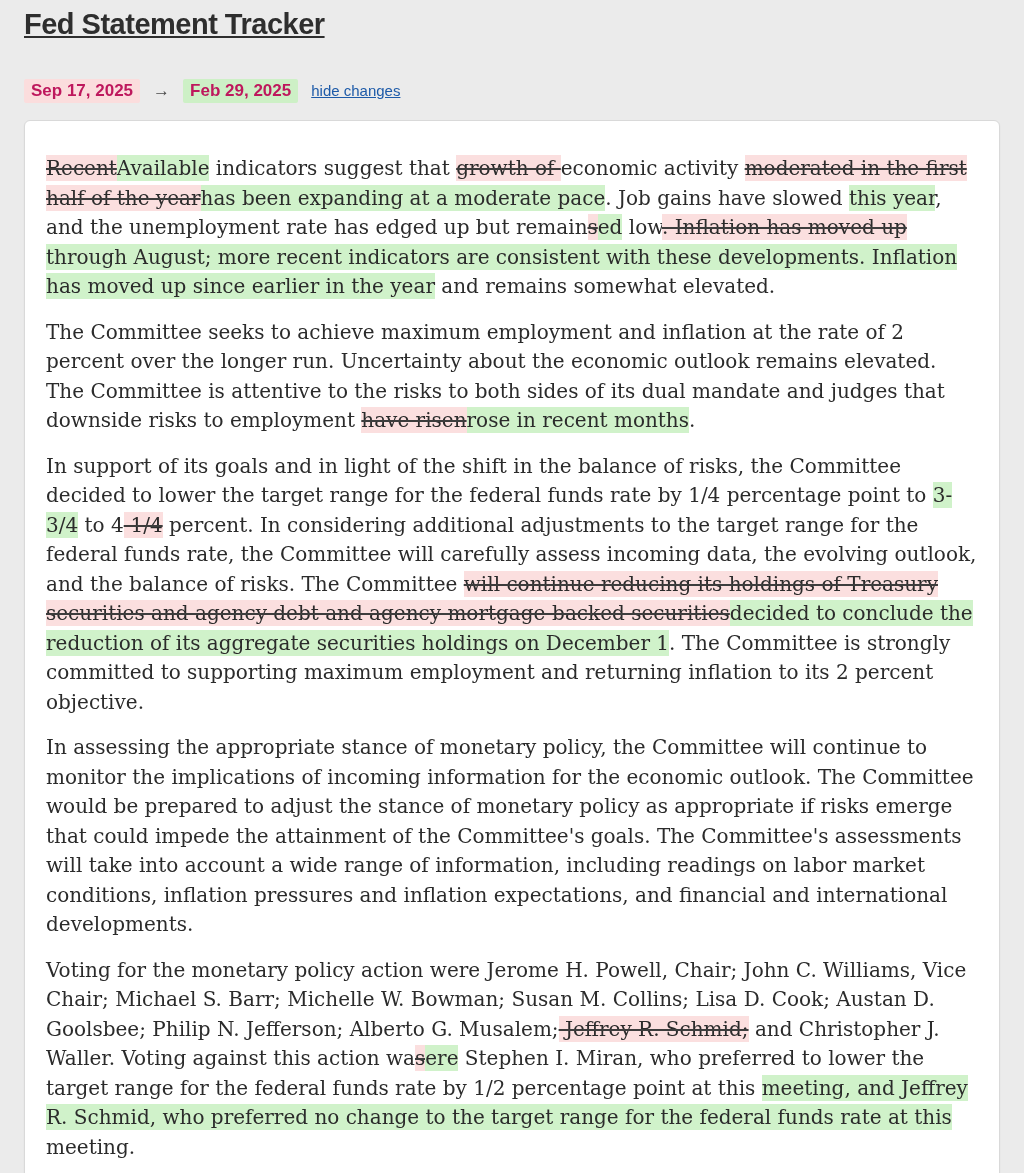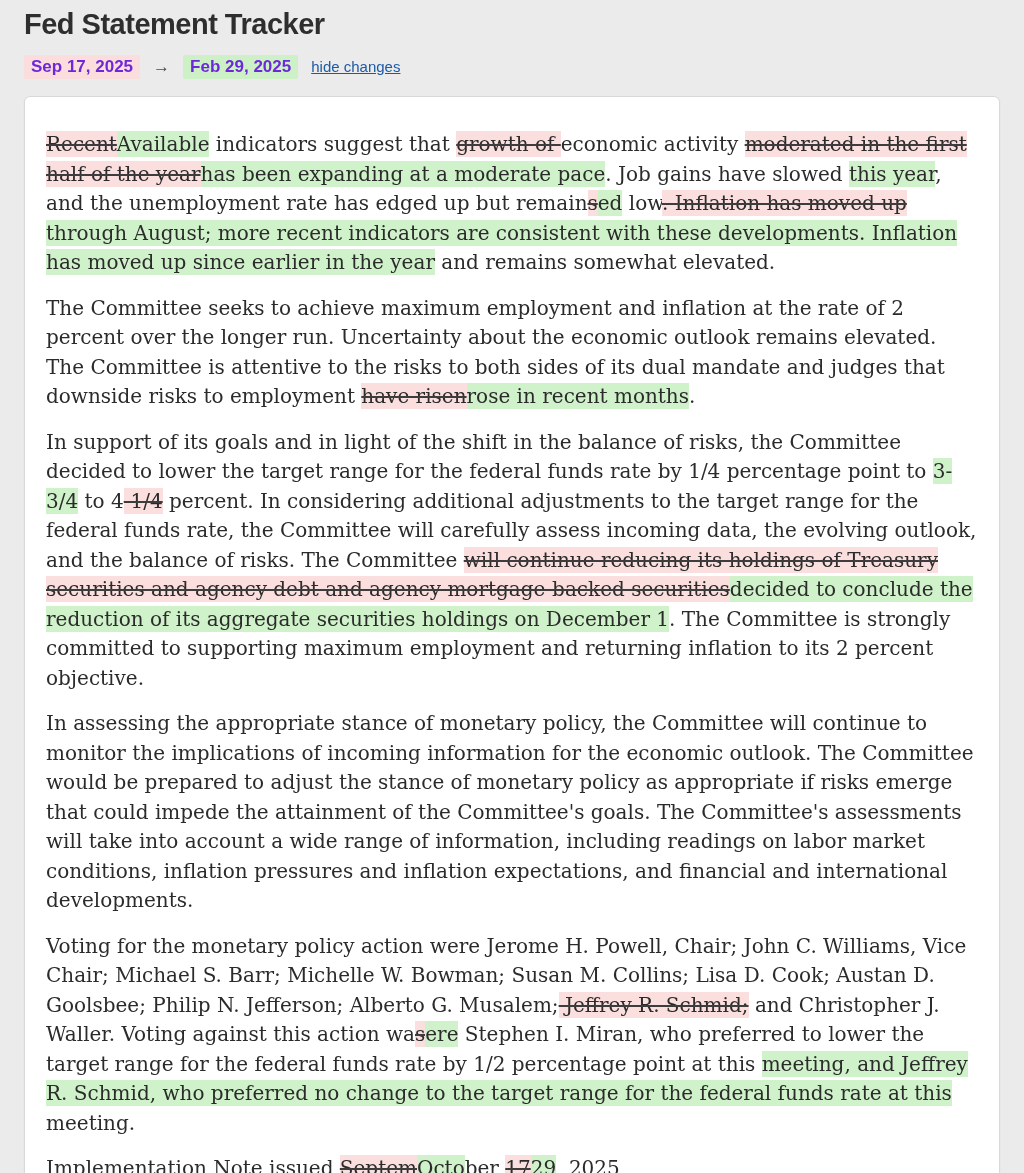--- a/index.html
+++ b/index.html
@@ -11,34 +11,36 @@
   body { min-height: 1173px; }
   .page {
     padding: 8px 24px 12px 24px;
   }
   .page-title {
     font-size: 29px;
     font-weight: 700;
     color: #2e2e2e;
     letter-spacing: -0.5px;
     font-family: "Liberation Sans", sans-serif;
+    text-decoration: underline;
   }
   .date-row {
     margin-top: 14px;
     display: flex;
     align-items: baseline;
     gap: 13px;
   }
   .date-badge {
     font-size: 17px;
     font-weight: 700;
-    color: #6d28d9;
+    color: #be185d;
     padding: 2px 7px;
     border-radius: 2px;
     cursor: pointer;
+    margin-top: 24px;
   }
   .badge-del { background: #fbdddd; }
   .badge-ins { background: #cdf0c6; }
   .arrow {
     font-size: 17px;
     color: #4a4a4a;
   }
   .toggle-link {
     font-size: 15px;
     color: #1d5aa8;

